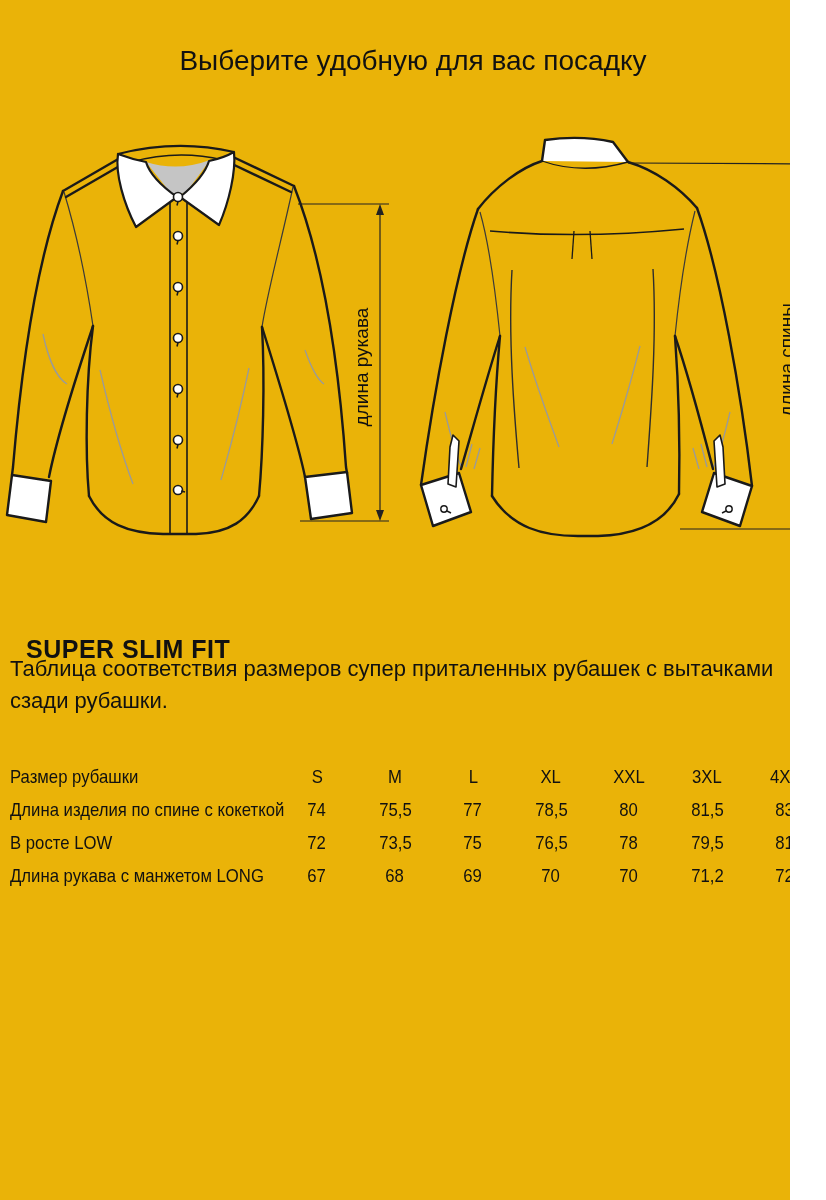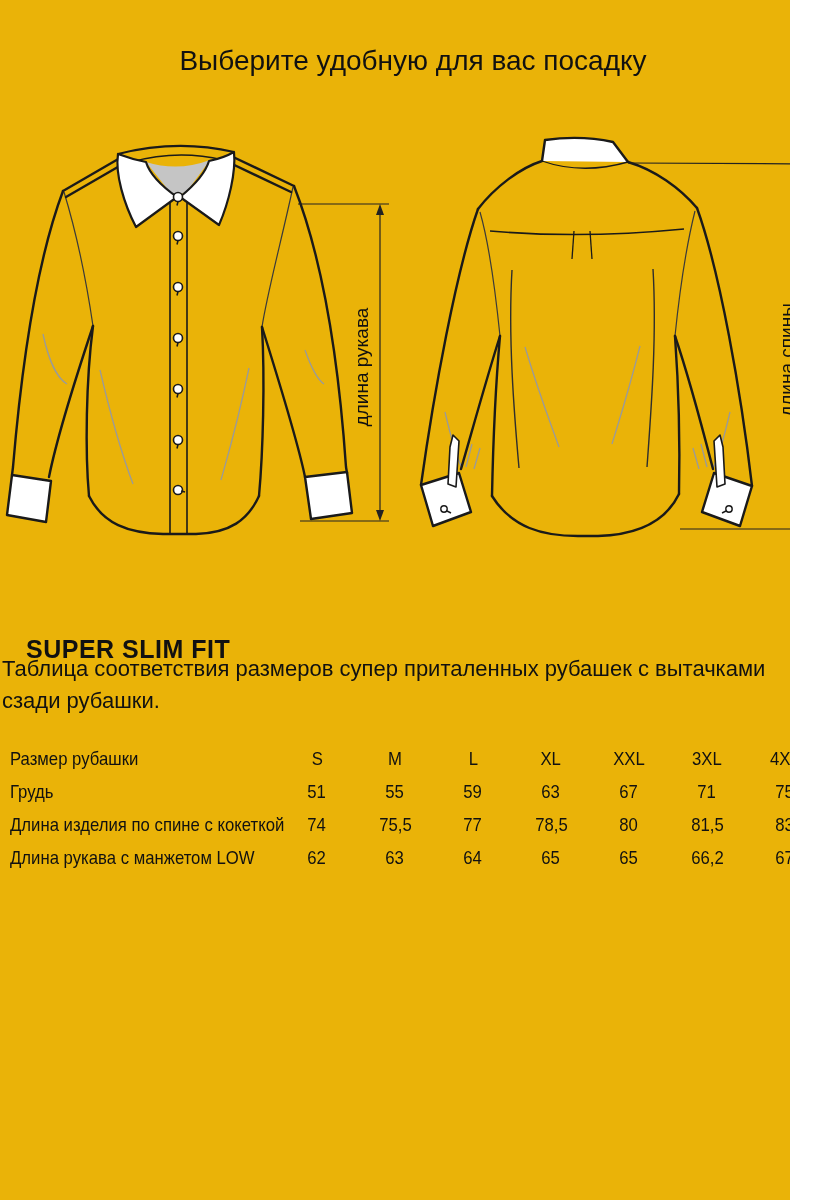--- a/index.html
+++ b/index.html
@@ -32,25 +32,25 @@
     white-space:nowrap;
   }
   .dim-label.front-label{left:292px;top:357px;}
   .dim-label.back-label{left:717px;top:350px;}
   .fit-heading{
     position:absolute;left:10px;top:621px;margin:16px;
     font-size:25px;font-weight:700;line-height:1;color:#111;
     letter-spacing:0.5px;
   }
   .fit-desc{
-    position:absolute;left:2px;top:653px;margin:0;width:800px;
+    position:absolute;left:10px;top:653px;margin:0;width:800px;
     font-size:22px;font-weight:400;line-height:32px;color:#111;
   }
   table.size-table{
-    position:absolute;left:10px;top:742px;
+    position:absolute;left:10px;top:760px;
     border-collapse:collapse;table-layout:fixed;
     width:814px;
   }
   table.size-table td{
     height:33px;padding:0;vertical-align:middle;
     font-size:19px;color:#111;white-space:nowrap;
     text-align:center;overflow:visible;
   }
   table.size-table td.lbl{text-align:left;width:268px;}
   table.size-table td.val{width:78px;}
@@ -208,45 +208,45 @@
           <td class="lbl"><span>Размер рубашки</span></td>
           <td class="val"><span>S</span></td>
           <td class="val"><span>M</span></td>
           <td class="val"><span>L</span></td>
           <td class="val"><span>XL</span></td>
           <td class="val"><span>XXL</span></td>
           <td class="val"><span>3XL</span></td>
           <td class="val"><span>4XL</span></td>
         </tr>
         <tr>
-          <td class="lbl"><span>Грудь</span></td>
-          <td class="val"><span>51</span></td>
-          <td class="val"><span>55</span></td>
-          <td class="val"><span>59</span></td>
-          <td class="val"><span>63</span></td>
-          <td class="val"><span>67</span></td>
-          <td class="val"><span>71</span></td>
-          <td class="val"><span>75</span></td>
-        </tr>
-        <tr>
           <td class="lbl"><span>Длина изделия по спине с кокеткой</span></td>
           <td class="val"><span>74</span></td>
           <td class="val"><span>75,5</span></td>
           <td class="val"><span>77</span></td>
           <td class="val"><span>78,5</span></td>
           <td class="val"><span>80</span></td>
           <td class="val"><span>81,5</span></td>
           <td class="val"><span>83</span></td>
         </tr>
         <tr>
-          <td class="lbl"><span>Длина рукава с манжетом LOW</span></td>
-          <td class="val"><span>62</span></td>
-          <td class="val"><span>63</span></td>
-          <td class="val"><span>64</span></td>
-          <td class="val"><span>65</span></td>
-          <td class="val"><span>65</span></td>
-          <td class="val"><span>66,2</span></td>
+          <td class="lbl"><span>В росте LOW</span></td>
+          <td class="val"><span>72</span></td>
+          <td class="val"><span>73,5</span></td>
+          <td class="val"><span>75</span></td>
+          <td class="val"><span>76,5</span></td>
+          <td class="val"><span>78</span></td>
+          <td class="val"><span>79,5</span></td>
+          <td class="val"><span>81</span></td>
+        </tr>
+        <tr>
+          <td class="lbl"><span>Длина рукава с манжетом LONG</span></td>
           <td class="val"><span>67</span></td>
+          <td class="val"><span>68</span></td>
+          <td class="val"><span>69</span></td>
+          <td class="val"><span>70</span></td>
+          <td class="val"><span>70</span></td>
+          <td class="val"><span>71,2</span></td>
+          <td class="val"><span>72</span></td>
         </tr>
       </tbody>
   </table>
 
 </div>
 
 </body></html>

